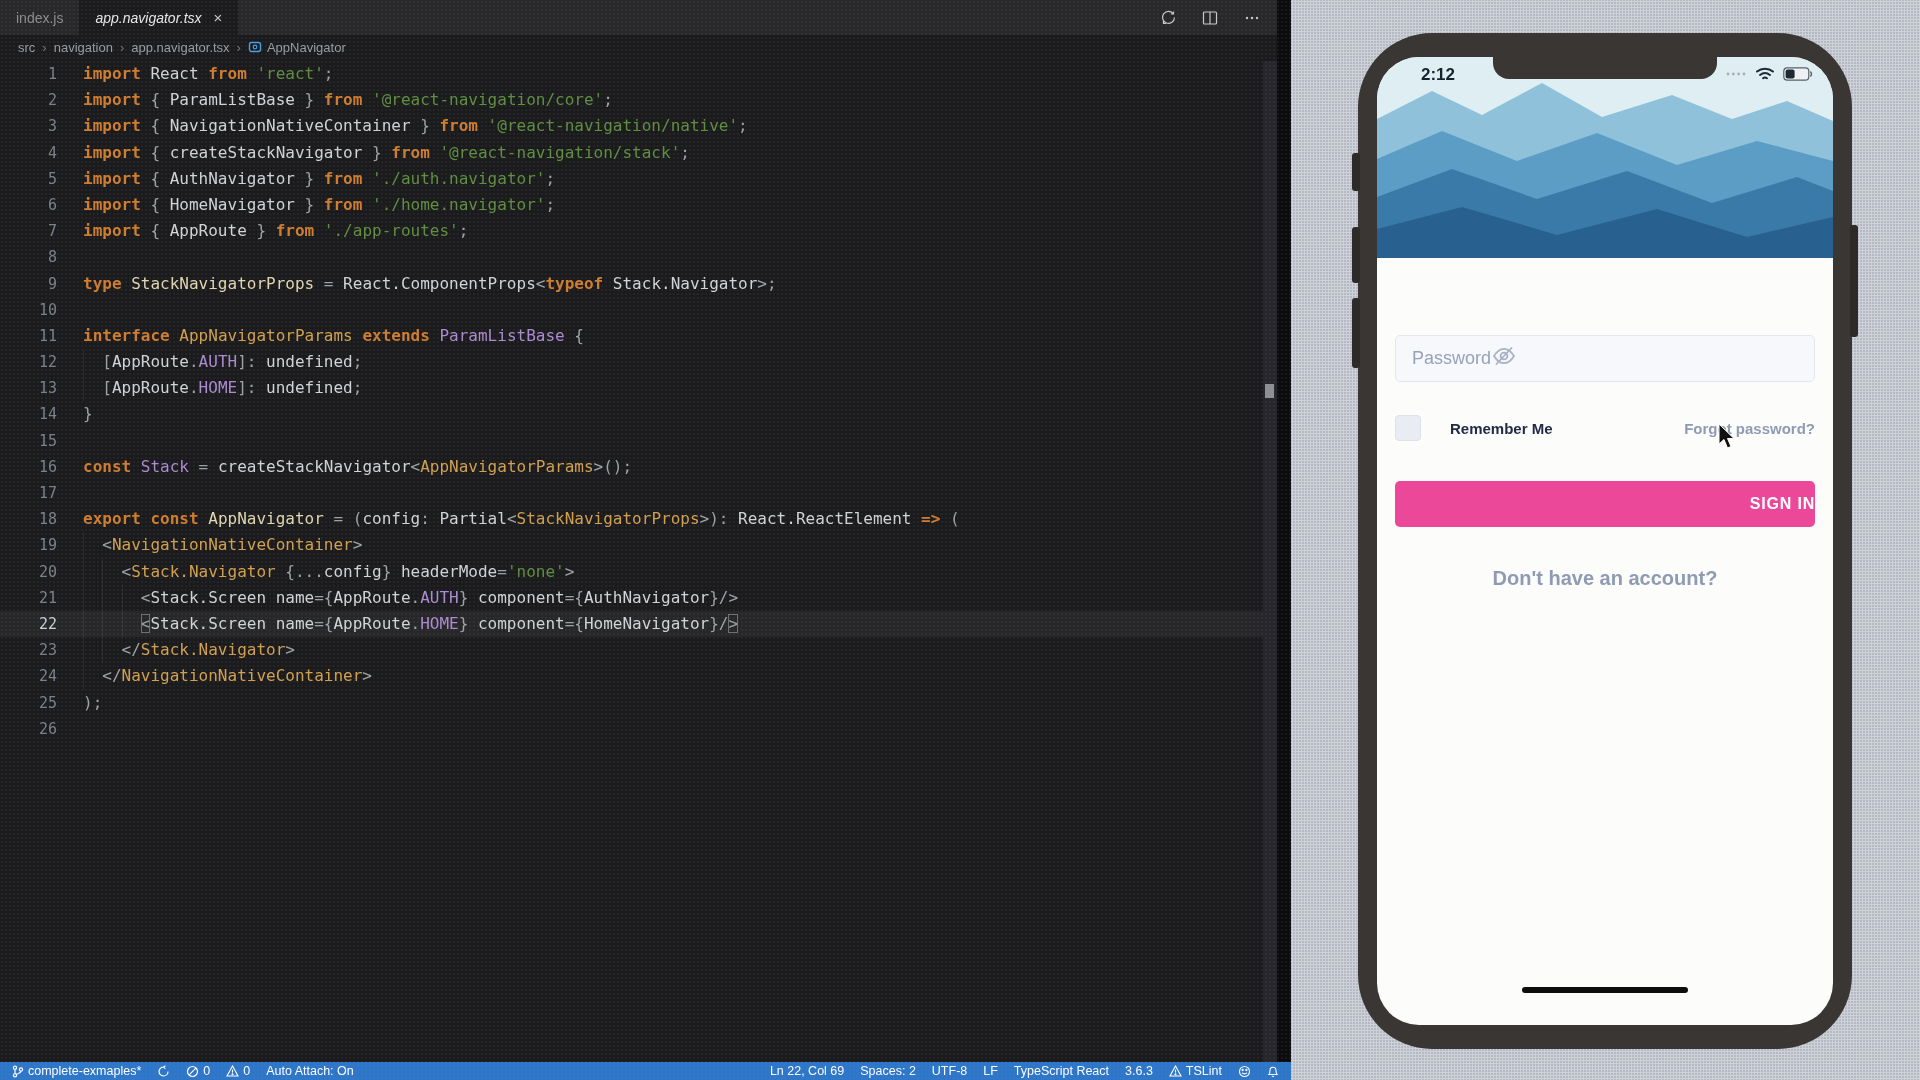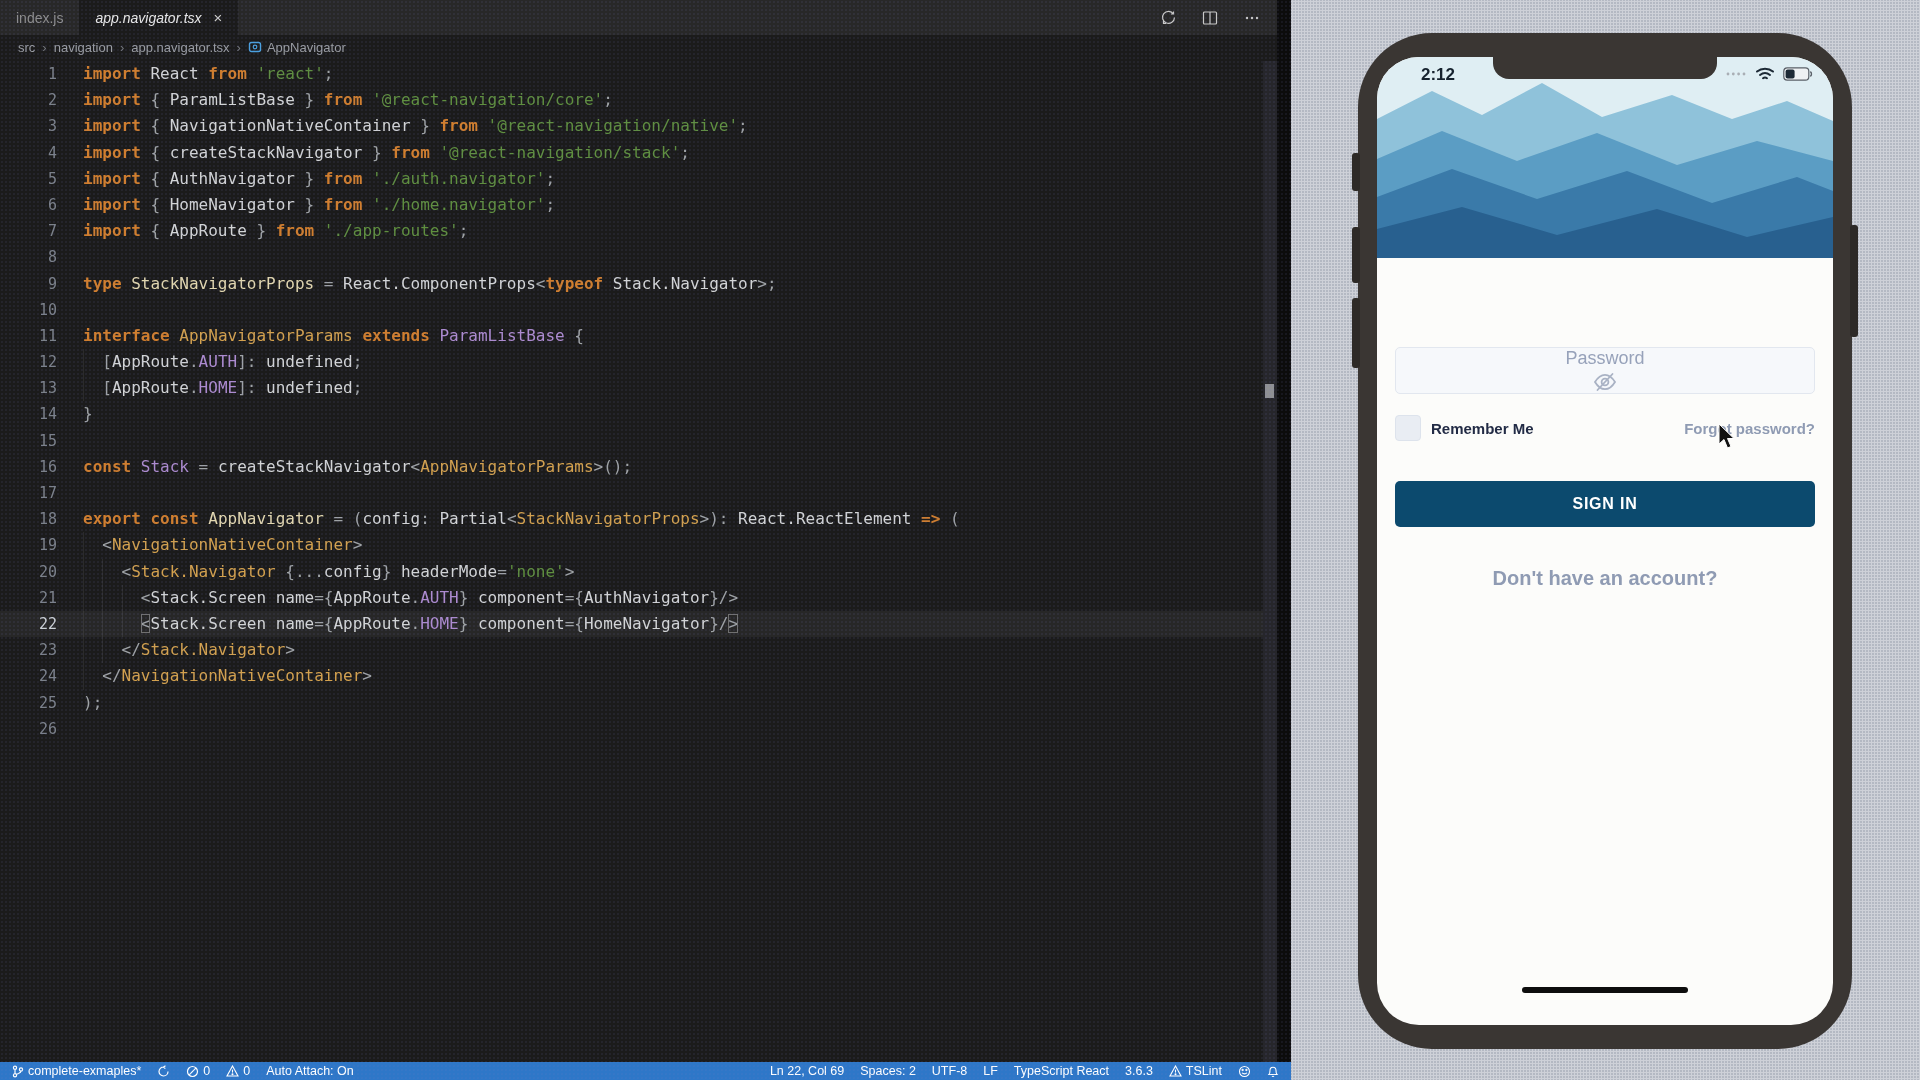--- a/index.html
+++ b/index.html
@@ -66,29 +66,29 @@
   .header-img { position:absolute; left:0; top:0; width:456px; height:201px; }
   .notch { position:absolute; top:0; left:50%; transform:translateX(-50%); width:224px; height:22px; background:#3a3633; border-radius:0 0 16px 16px; z-index:6; }
 
   .p-time { position:absolute; left:44px; top:8px; font-size:17px; font-weight:bold; color:#16222e; z-index:7; }
   .p-status-icons { position:absolute; right:20px; top:10px; display:flex; align-items:center; gap:8px; z-index:7; }
   .p-status-icons svg { display:block; }
 
   .input { position:absolute; left:18px; width:420px; height:47px; background:#f6f8fb; border:1px solid #e2e7ef; border-radius:5px;
       display:flex; align-items:center; padding:0 16px; font-size:18px; color:#97a2ba; }
   .input-email { top:236px; }
-  .input-password { top:290px; justify-content:flex-start;flex-direction:column; }
+  .input-password { top:278px; justify-content:flex-start; }
 
   .remember-row { position:absolute; left:18px; right:18px; top:356px; height:30px; display:flex; align-items:center; }
   .checkbox { width:26px; height:26px; background:#e9edf3; border:1px solid #dde3ec; border-radius:4px; }
-  .remember-label { margin-left:10px; font-size:15px; font-weight:bold; color:#222b45; }
+  .remember-label { margin-left:29px; font-size:15px; font-weight:bold; color:#222b45; }
   .forgot-link { margin-left:auto; font-size:15px; font-weight:bold; color:#8f9bb3; }
 
-  .signin-btn { position:absolute; left:18px; top:424px; width:420px; height:46px; background:#0c4a6e; border:none; border-radius:5px;
-      color:#ffffff; font-size:16px; font-weight:bold; letter-spacing:0.8px; font-family:"Liberation Sans",sans-serif; }
+  .signin-btn { position:absolute; left:18px; top:424px; width:420px; height:46px; background:#ec4899; border:none; border-radius:5px;
+      color:#ffffff; font-size:16px; font-weight:bold; letter-spacing:0.8px; font-family:"Liberation Sans",sans-serif;text-align:right; }
   .footer-link { position:absolute; left:0; top:510px; width:100%; text-align:center; font-size:20px; font-weight:bold; color:#8f9bb3; }
 
   .home-indicator { position:absolute; left:50%; transform:translateX(-50%); bottom:32px; width:166px; height:6px; background:#0d0d0d; border-radius:3px; }
 
   .mouse-cursor { position:absolute; left:1718px; top:423px; z-index:50; }
 </style>
 </head>
 <body>
 
 <div class="editor-pane">

